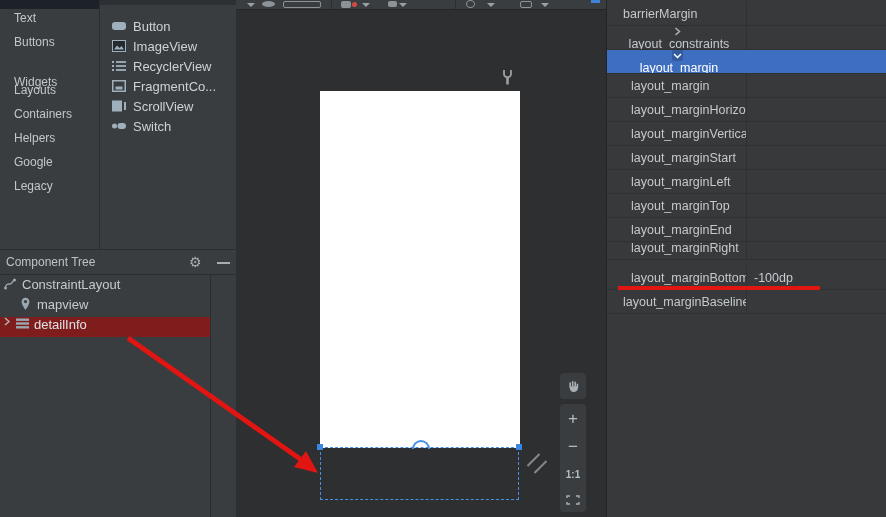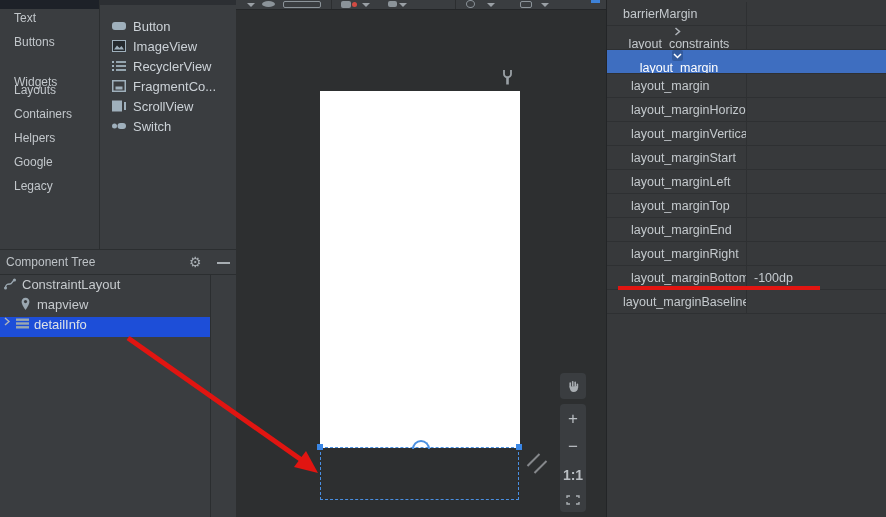--- a/index.html
+++ b/index.html
@@ -27,21 +27,21 @@
   #ct-header { left:0; top:249px; width:236px; height:26px; background:#3a3d40;
     border-top:1px solid #2b2e30; border-bottom:1px solid #2b2e30;
     display:flex; align-items:center; }
   #ct-title { padding-left:6px; font-size:12px; color:#bdc2c6; }
   #ct-gear { position:absolute; left:189px; top:4px; font-size:14px; color:#a7adb2; line-height:16px;}
   #ct-minus { position:absolute; left:217px; top:12px; width:13px; height:2px; background:#a7adb2; }
   #ct-vdivider { left:210px; top:275px; width:1px; height:242px; background:#2b2e30; }
 
   .tree-row { position:absolute; left:0; width:210px; height:20px;
     display:flex; align-items:flex-start; font-size:13px; color:#c6cacd; }
-  .tree-row.selected { background:#1d4ed8; color:#dde2e6; }
+  .tree-row.selected { background:#7f1d1d; color:#dde2e6; }
   .tree-chev { width:8px; height:9px; margin-left:3px; }
   .tree-icon { margin-right:5px; }
 
   
   #canvas { left:236px; top:0; width:370px; height:517px; background:#2d2f30; }
   #canvas-toolbar { left:0; top:0; width:370px; height:10px; background:#3a3d40;
     border-bottom:1px solid #242628; }
   .tb-frag { position:absolute; background:#8b9399; }
   .tb-chev { position:absolute; width:0; height:0;
     border-left:4px solid transparent; border-right:4px solid transparent;
@@ -56,21 +56,21 @@
     border:2px solid #4a90e2; border-bottom:none; border-radius:9px 9px 0 0; }
   .resize-line { position:absolute; width:17px; height:2px; background:#85888b;
     transform:rotate(-45deg); }
 
   #pan-button { left:324px; top:373px; width:26px; height:26px; background:#3a3d40;
     border-radius:4px; display:flex; align-items:center; justify-content:center; }
   #zoom-group { left:324px; top:404px; width:26px; height:108px; background:#3a3d40;
     border-radius:4px; display:flex; flex-direction:column; align-items:center;
     justify-content:space-between; padding:7px 0; }
   .zoom-btn { color:#b9bec2; font-size:17px; line-height:16px; text-align:center; cursor:default;}
-  .zoom-btn.small { font-size:14px; font-weight:bold; }
+  .zoom-btn.small { font-size:10px; font-weight:bold; }
 
   #wrench { left:266px; top:70px; }
 
   
   #right-panel { left:606px; top:0; width:280px; height:517px; background:#37393b;
     border-left:1px solid #232527; }
   .attr-row { position:absolute; left:0; width:280px; height:24px;
     border-bottom:1px solid #2e3032; display:flex; align-items:center; }
   .attr-label { flex:0 0 139px; display:flex; align-items:center; height:100%;
     color:#c4c9cd; font-size:12.5px; white-space:nowrap; overflow:hidden; }
@@ -290,21 +290,21 @@
     <div class="attr-value"></div>
   </div>
   <div class="attr-row ind2" style="top:194px">
     <div class="attr-label">layout_marginTop</div>
     <div class="attr-value"></div>
   </div>
   <div class="attr-row ind2" style="top:218px">
     <div class="attr-label">layout_marginEnd</div>
     <div class="attr-value"></div>
   </div>
-  <div class="attr-row ind2" style="top:242px">
+  <div class="attr-row ind2" style="top:236px">
     <div class="attr-label">layout_marginRight</div>
     <div class="attr-value"></div>
   </div>
   <div class="attr-row ind2" style="top:266px">
     <div class="attr-label">layout_marginBottom</div>
     <div class="attr-value">-100dp</div>
   </div>
   <div class="attr-row ind1" style="top:290px">
     <div class="attr-label">layout_marginBaseline</div>
     <div class="attr-value"></div>

